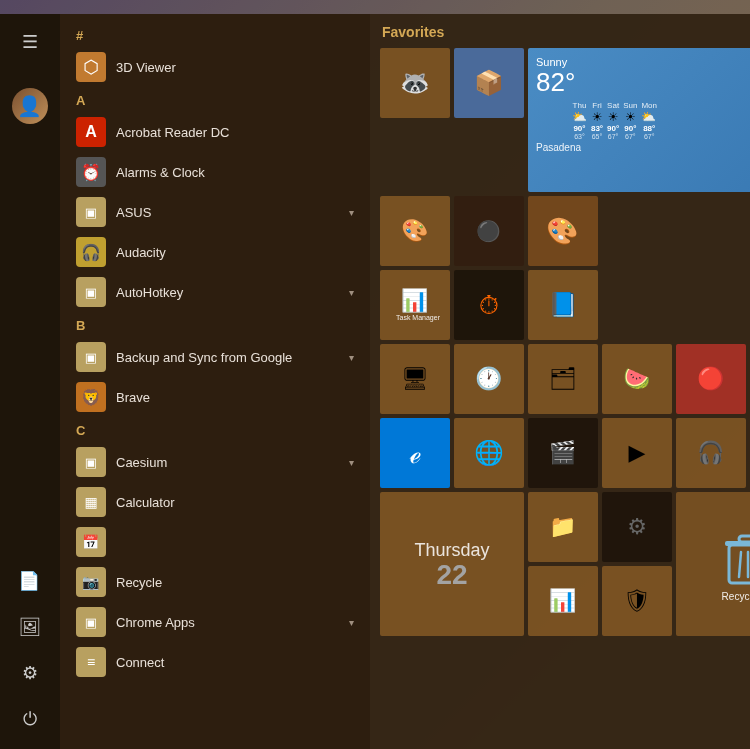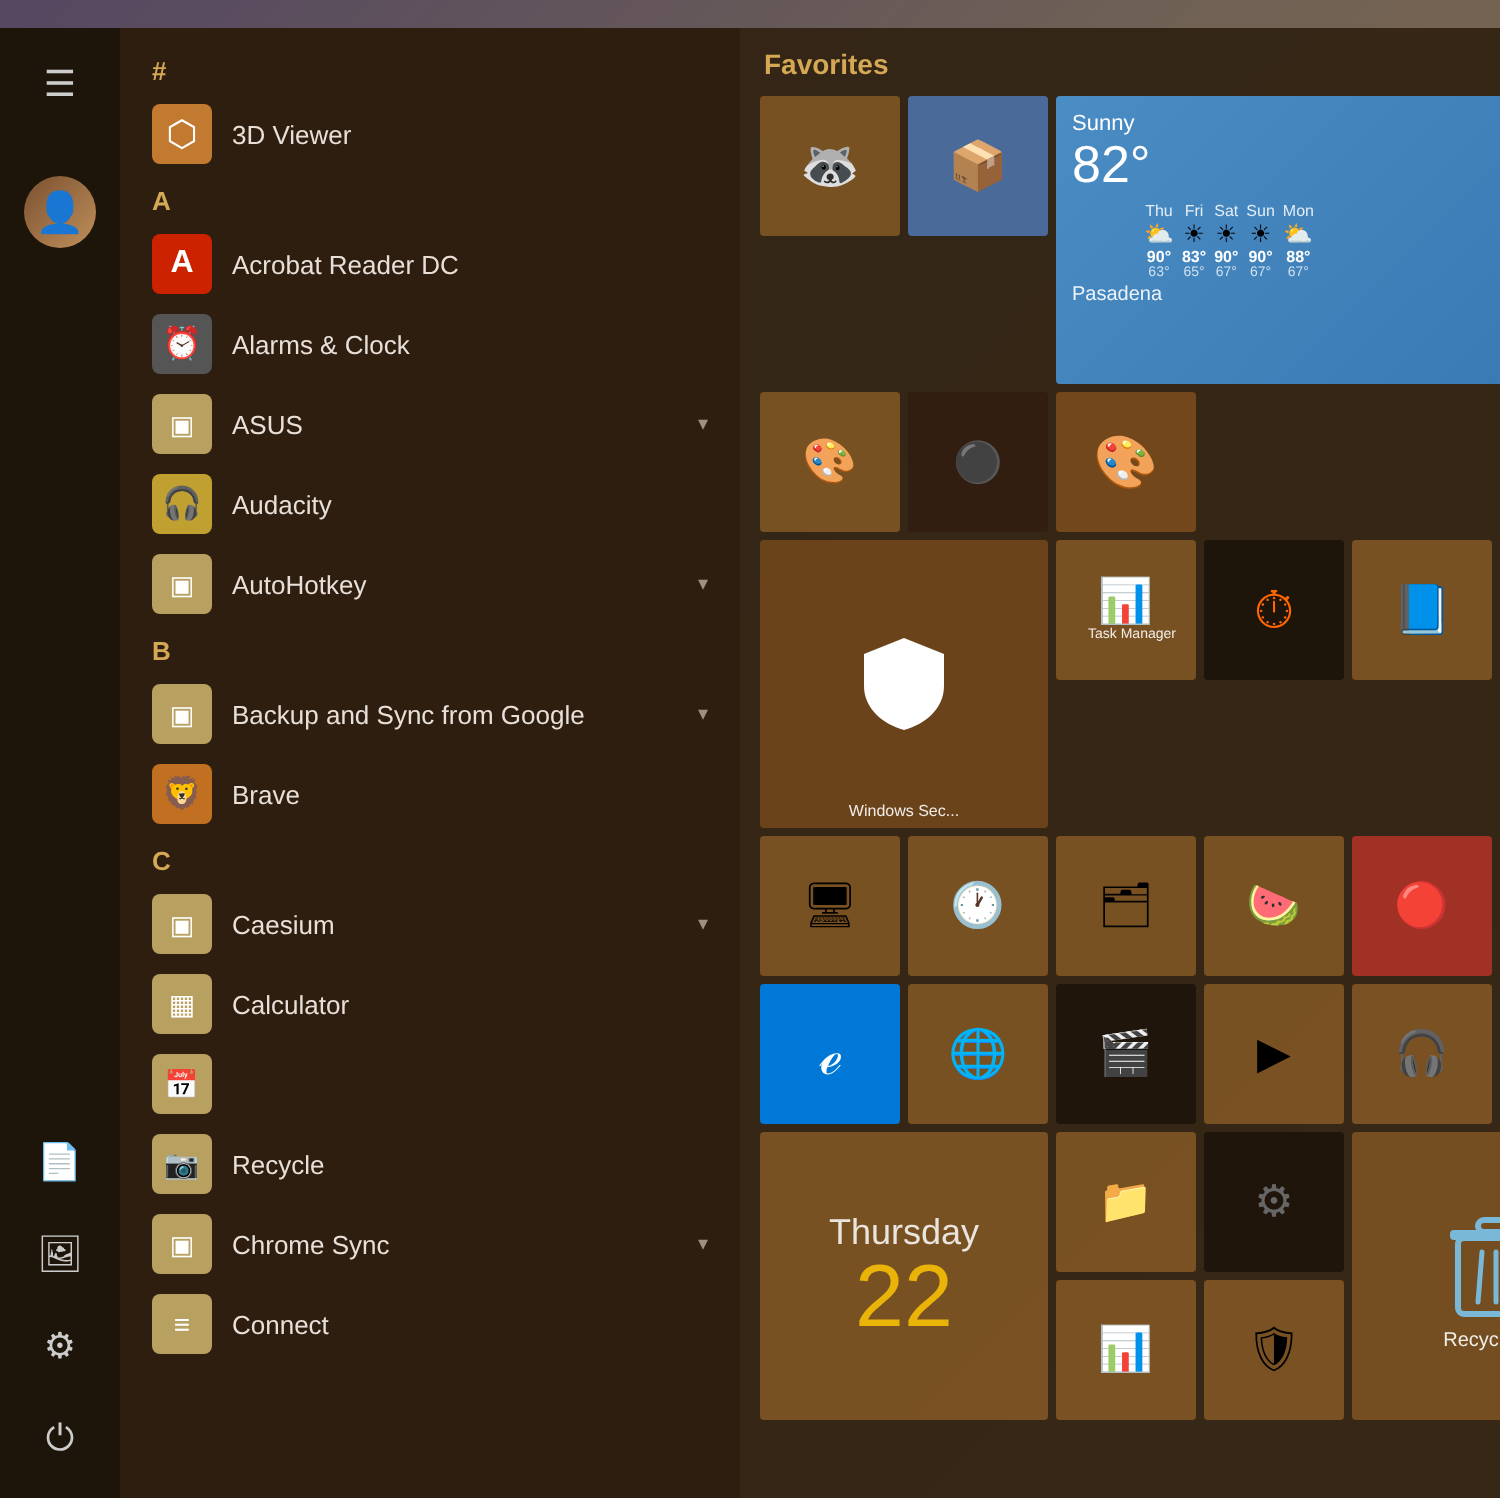--- a/index.html
+++ b/index.html
@@ -272,21 +272,21 @@
     </div>
     <div class="app-item">
       <div class="app-icon" style="background:#b8a060;color:white;font-size:14px;">📅</div>
     </div>
     <div class="app-item">
       <div class="app-icon" style="background:#b8a060;color:white;font-size:14px;">📷</div>
       <span class="app-label">Recycle</span>
     </div>
     <div class="app-item">
       <div class="app-icon" style="background:#b8a060;color:white;font-size:13px;">▣</div>
-      <span class="app-label">Chrome Sync</span>
+      <span class="app-label">Chrome Apps</span>
       <span class="expand-arrow">▾</span>
     </div>
     <div class="app-item">
       <div class="app-icon" style="background:#b8a060;color:white;font-size:14px;">≡</div>
       <span class="app-label">Connect</span>
     </div>
 
   </div>
 
   <div class="tiles-area">
@@ -351,29 +351,20 @@
         <span style="font-size:20px;">⚫</span>
       </div>
 
       <div class="t tile-sm" style="width:70px;height:70px;background:rgba(130,80,30,0.8);">
         <span style="font-size:26px;">🎨</span>
       </div>
     </div>
 
     <div class="tiles-row">
 
-      <div class="t" style="width:144px;height:144px;background:rgba(130,80,30,0.7);flex-direction:column;">
-
-        <div style="width:50px;height:55px;position:relative;display:flex;align-items:center;justify-content:center;">
-          <svg width="44" height="50" viewBox="0 0 44 50">
-            <path d="M22 2 L42 10 L42 26 C42 37 33 45 22 48 C11 45 2 37 2 26 L2 10 Z" fill="white" stroke="none"></path>
-          </svg>
-        </div>
-        <div class="tile-label">Windows Sec...</div>
-      </div>
 
       <div class="t" style="width:70px;height:70px;background:rgba(150,100,40,0.7);">
         <div style="display:flex;flex-direction:column;align-items:center;">
           <span style="font-size:22px;">📊</span>
           <div class="tile-label" style="position:relative;bottom:auto;font-size:7px;color:rgba(255,255,255,0.9);text-align:center;">Task Manager</div>
         </div>
       </div>
 
       <div class="t" style="width:70px;height:70px;background:rgba(30,20,10,0.95);">
         <span style="font-size:26px;color:#ff6600;">⏱</span>
@@ -430,21 +421,21 @@
       <div class="t" style="width:70px;height:70px;background:rgba(150,100,40,0.7);">
         <span style="font-size:22px;">🎧</span>
       </div>
 
     </div>
 
     <div class="tiles-row">
 
       <div class="t calendar-tile" style="width:144px;height:144px;background:rgba(150,100,40,0.7);flex-direction:column;align-items:center;justify-content:center;">
         <div style="color:rgba(255,255,255,0.85);font-size:18px;">Thursday</div>
-        <div style="color:#eab308;font-size:44px;font-weight:400;line-height:1;">22</div>
+        <div style="color:#a3a3a3;font-size:28px;font-weight:700;line-height:1;">22</div>
       </div>
 
       <div style="display:flex;flex-direction:column;gap:4px;">
 
         <div class="t" style="width:70px;height:70px;background:rgba(150,100,40,0.7);">
           <span style="font-size:22px;">📁</span>
         </div>
 
         <div class="t" style="width:70px;height:70px;background:rgba(150,100,40,0.7);">
           <span style="font-size:22px;">📊</span>

